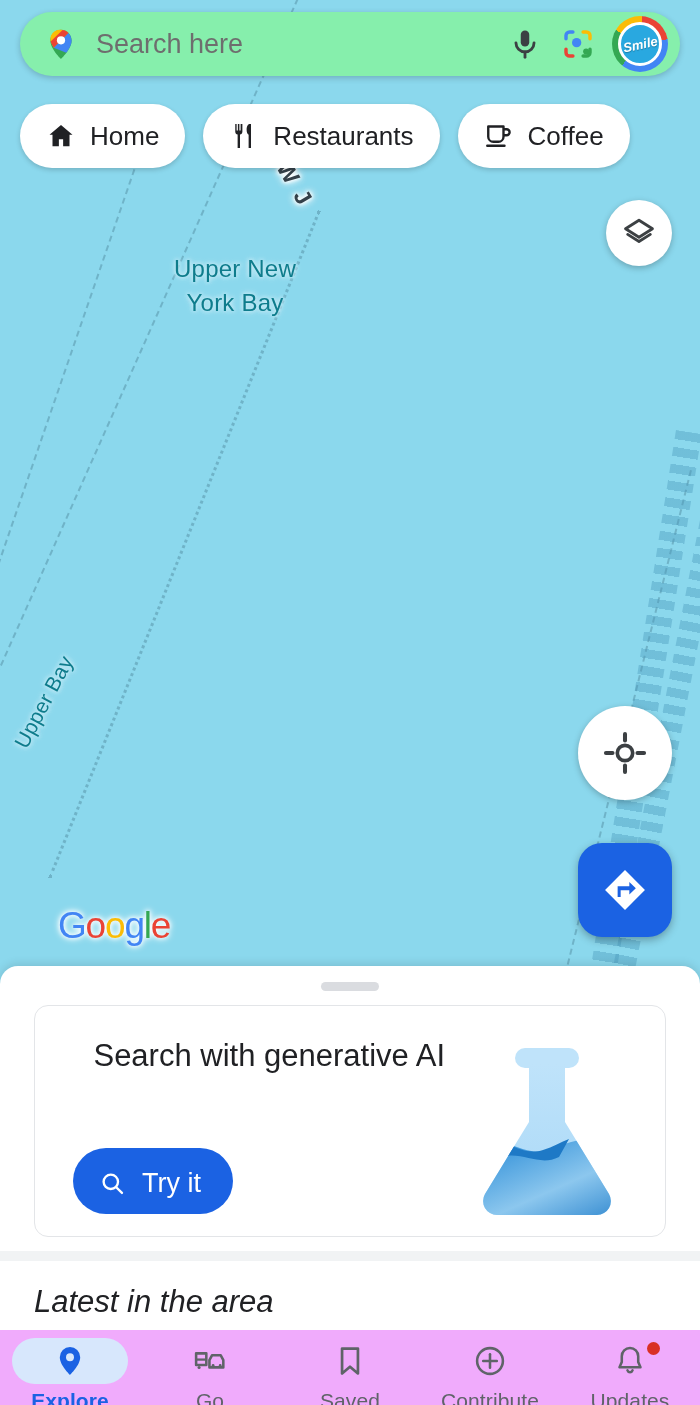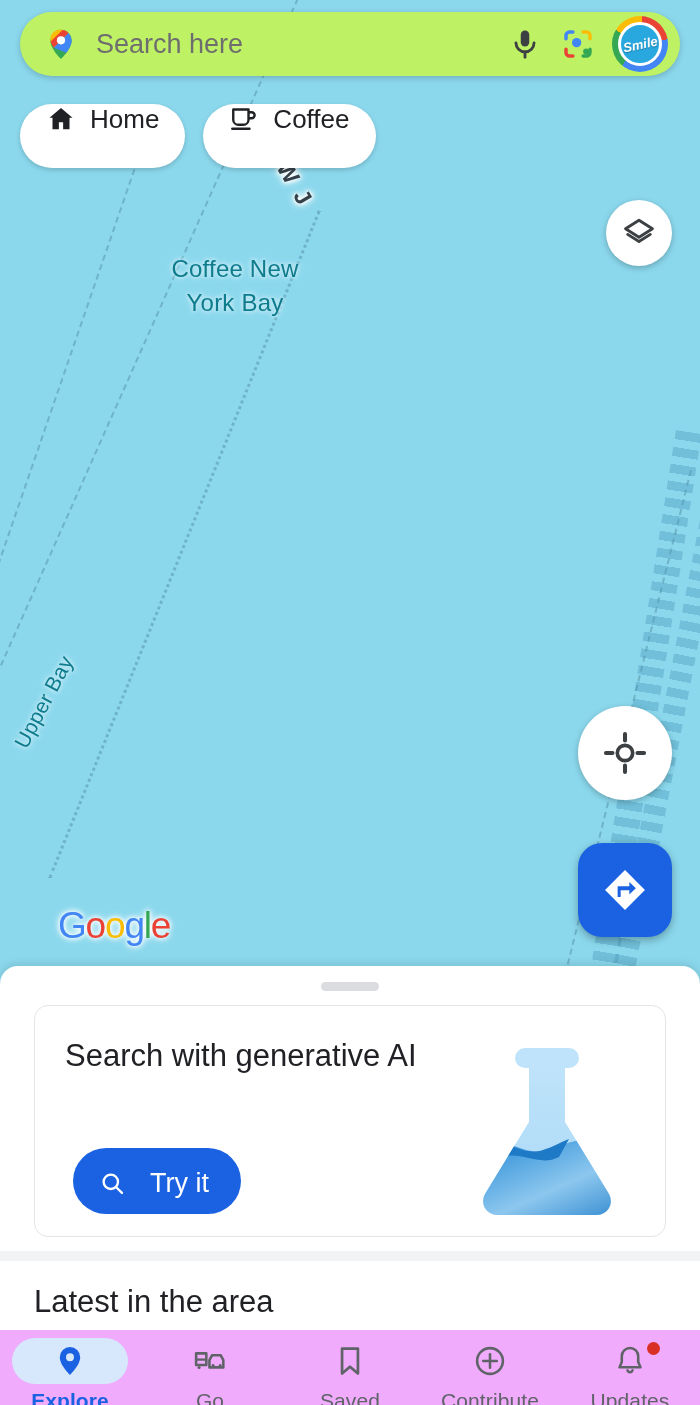--- a/index.html
+++ b/index.html
@@ -67,21 +67,21 @@
     letter-spacing: -1.2px;
     filter: drop-shadow(0 0 2px #fff) drop-shadow(0 0 3px #fff);
     margin-left: 32px;
   }
   #google-logo i { font-style: normal; }
 
   
   #searchbar {
     position: absolute; left: 20px; top: 12px;
     width: 660px; height: 64px;
-    background: #bef264; border-radius: 34px;
+    background: #86efac; border-radius: 34px;
     box-shadow: 0 2px 6px rgba(0,0,0,.2);
     display: flex; align-items: center; padding: 0 12px 0 24px;
   }
   #gmaps-pin { width: 34px; height: 34px; flex: 0 0 auto; }
   #search-input-txt {
     flex: 1 1 auto; margin-left: 18px;
     color: #6E6E6E; font-size: 27px;
   }
   .sb-icon { flex: 0 0 auto; display: flex; align-items: center;
              justify-content: center; cursor: pointer; }
@@ -106,21 +106,21 @@
     transform: rotate(-12deg); text-shadow: 0 1px 1px rgba(0,0,0,.25);
   }
 
   
   #chiprow {
     position: absolute; left: 20px; top: 104px;
     display: flex; gap: 18px; white-space: nowrap;
   }
   .chip {
     height: 64px; background: #fff; border-radius: 32px;
-    display: flex; align-items: flex-start; gap: 14px;
+    display: flex; align-items: center; gap: 14px;
     padding: 0 26px;
     box-shadow: 0 2px 5px rgba(0,0,0,.18);
     font-size: 26px; color: #202124; cursor: pointer;
   }
   .chip svg { flex: 0 0 auto; }
 
   
   .round-btn {
     position: absolute; background: #fff; border-radius: 50%;
     box-shadow: 0 2px 6px rgba(0,0,0,.25);
@@ -144,42 +144,43 @@
     box-shadow: 0 -2px 10px rgba(0,0,0,.12);
   }
   #drag-handle {
     width: 58px; height: 9px; border-radius: 5px; background: #DADCE0;
     margin: 16px auto 0;
   }
   #genai-card {
     margin: 14px 34px 0; border: 1px solid #E3E5E8; border-radius: 14px;
     height: 232px; position: relative; padding: 30px 30px 0;
     background: #fff;
+    text-align: right;
   }
   #genai-title {
     font-size: 31px; color: #202124; line-height: 40px;
     max-width: 380px; font-weight: 400;
   }
   #tryit-btn {
     position: absolute; left: 38px; top: 142px;
     height: 66px; background: #1B62E3; border-radius: 33px;
-    display: flex; align-items: center; gap: 24px;
+    display: flex; align-items: center; gap: 16px;
     padding: 5px 32px 0 26px; cursor: pointer;
   }
   #tryit-label { color: #fff; font-size: 27px; font-weight: 500; }
   #flask-wrap {
     position: absolute; right: 28px; top: 24px; width: 180px; height: 190px;
   }
   #divider {
     position: absolute; left: 0; right: 0; top: 285px;
     height: 10px; background: #F1F3F4;
   }
   #latest-title {
     position: absolute; left: 34px; top: 318px;
-    font-size: 31px; color: #202124; font-weight: 400;
+    font-size: 31px; color: #202124; font-weight: 400; font-style: italic;
   }
 
   
   #bottomnav {
     position: absolute; left: 0; right: 0; bottom: 0; height: 75px;
     background: #f0abfc;
     display: flex; align-items: flex-start; justify-content: space-around;
     padding-top: 8px;
   }
   .navitem {
@@ -209,21 +210,21 @@
   <div id="map">
 
     <div class="boundary" style="left:305px; top:-20px; height:760px; transform:rotate(24deg);"></div>
     <div class="boundary" style="left:140px; top:150px; height:820px; transform:rotate(19deg);"></div>
     <div class="boundary dot" style="left:318px; top:210px; height:720px; transform:rotate(22deg);"></div>
     <div class="boundary" style="left:690px; top:470px; height:620px; transform:rotate(14deg);"></div>
 
     <div class="hatchband" style="left:676px; top:430px; width:26px; height:560px; transform:rotate(9deg);"></div>
     <div class="hatchband" style="left:700px; top:520px; width:22px; height:500px; transform:rotate(11deg);"></div>
 
-    <div class="maplabel" id="label-bay">Coffee New
+    <div class="maplabel" id="label-bay">Upper New
 York Bay</div>
     <div class="maplabel" id="label-upperbay">Upper Bay</div>
     <div class="maplabel" id="label-state">NEW J</div>
 
     <div id="google-logo">
       <i style="color:#4285F4">G</i><i style="color:#EA4335">o</i><i style="color:#FBBC05">o</i><i style="color:#4285F4">g</i><i style="color:#34A853">l</i><i style="color:#EA4335">e</i>
     </div>
 
     <div class="round-btn" id="layers-btn">
       <svg width="34" height="34" viewBox="0 0 24 24">
@@ -289,20 +290,27 @@
   </div>
 
   <div id="chiprow">
     <div class="chip">
       <svg width="30" height="30" viewBox="0 0 24 24">
         <path d="M12 3.2 2.8 11h2.4v9.2h5.1v-5.6h3.4v5.6h5.1V11h2.4z" fill="#202124"></path>
       </svg>
       <span>Home</span>
     </div>
 
+    <div class="chip">
+      <svg width="30" height="30" viewBox="0 0 24 24">
+        <path d="M5 2.4v6.1c0 1.2.8 2.1 1.9 2.3V21.6h1.9V10.8c1.1-.2 1.9-1.1 1.9-2.3V2.4H9.3v5.1H8.3V2.4H7.1v5.1H6.1V2.4z" fill="#202124"></path>
+        <path d="M16.6 2.4c-1.6 0-2.5 2-2.5 4.6 0 2 .6 3.4 1.6 3.9v10.7h1.9V2.4z" fill="#202124"></path>
+      </svg>
+      <span>Restaurants</span>
+    </div>
 
 
     <div class="chip">
       <svg width="30" height="30" viewBox="0 0 24 24">
         <path d="M3.4 4.4h12.2v8.1a4.1 4.1 0 0 1-4.1 4.1H7.5a4.1 4.1 0 0 1-4.1-4.1z" fill="none" stroke="#202124" stroke-width="1.9" stroke-linejoin="round"></path>
         <path d="M15.6 6.6h2.5a2.4 2.4 0 0 1 0 4.8h-2.5" fill="none" stroke="#202124" stroke-width="1.9" stroke-linejoin="round"></path>
         <line x1="2.6" y1="19.8" x2="16.4" y2="19.8" stroke="#202124" stroke-width="1.9" stroke-linecap="round"></line>
       </svg>
       <span>Coffee</span>
     </div>

